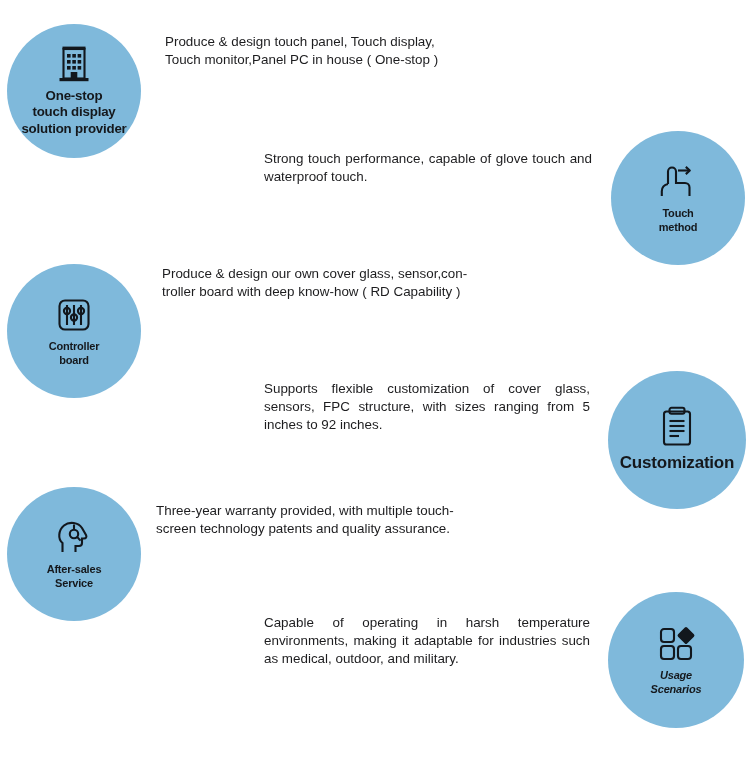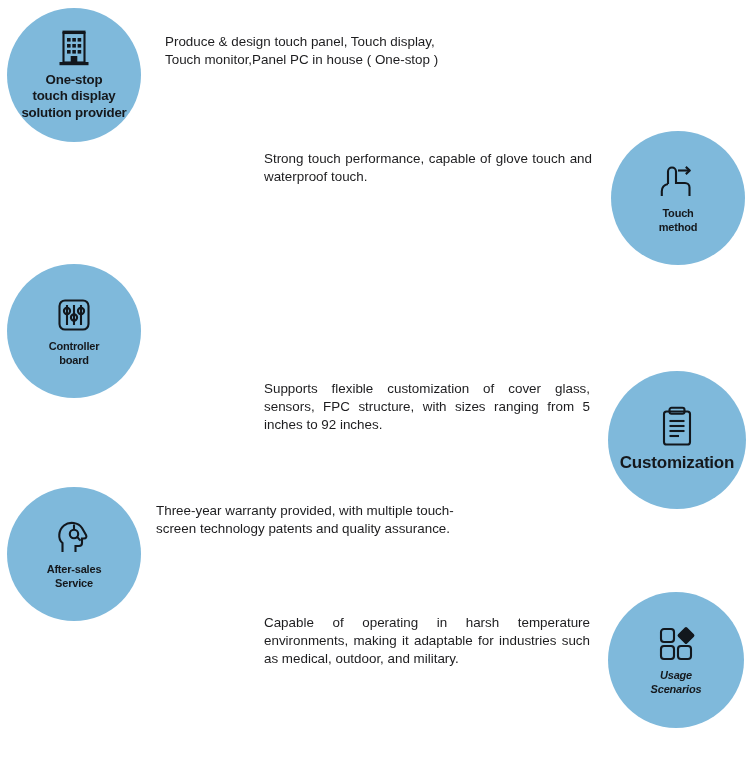--- a/index.html
+++ b/index.html
@@ -80,21 +80,21 @@
 </head>
 <body style="background: rgb(255, 255, 255);">
 
 <div id="infographic">
 
   <div class="ribbon right-end" style="left:90px; top:33px; width:434px; height:103px; padding-left:75px; padding-right:24px;">
     <div class="ribbon-text">Produce &amp; design touch panel, Touch display,
 Touch monitor,Panel PC in house ( One-stop )</div>
   </div>
 
-  <div class="badge" style="left: 7px; top: 8px; width: 134px; height: 134px; background: rgb(127, 185, 219);">
+  <div class="badge" style="left: 7px; top: 24px; width: 134px; height: 134px; background: rgb(127, 185, 219);">
     <span class="badge-icon">
       <svg width="40" height="38" viewBox="0 0 40 38" aria-hidden="true">
         <rect class="ico" x="9.5" y="4" width="21" height="29.5"></rect>
         <rect class="ico-f" x="5.5" y="33" width="29" height="3.2"></rect>
         <rect class="ico-f" x="8.5" y="1.6" width="23" height="3"></rect>
         <rect class="ico-f" x="13" y="9" width="3.6" height="3.6"></rect>
         <rect class="ico-f" x="18.3" y="9" width="3.6" height="3.6"></rect>
         <rect class="ico-f" x="23.6" y="9" width="3.6" height="3.6"></rect>
         <rect class="ico-f" x="13" y="15" width="3.6" height="3.6"></rect>
         <rect class="ico-f" x="18.3" y="15" width="3.6" height="3.6"></rect>
@@ -121,20 +121,24 @@
         <path class="ico" d="M20 19 L20 21 L29 21 a4.5 4.5 0 0 1 4.5 4.5 L33.5 34"></path>
         <path class="ico" d="M12 22 a7 7 0 0 0 -6.2 7.3 L5.8 34"></path>
         <path class="ico" d="M22 8.5 L33.5 8.5"></path>
         <path class="ico" d="M29.8 4.9 L33.8 8.5 L29.8 12.1" stroke-linejoin="round"></path>
       </svg>
     </span>
     <span class="badge-label">Touch
 method</span>
   </div>
 
+  <div class="ribbon right-end" style="left:90px; top:265px; width:428px; height:101px; padding-left:72px; padding-right:24px;">
+    <div class="ribbon-text"> Produce &amp; design our own cover glass, sensor,con-
+troller board with deep know-how ( RD Capability )</div>
+  </div>
 
   <div class="badge" style="left: 7px; top: 264px; width: 134px; height: 134px; background: rgb(127, 185, 219);">
     <span class="badge-icon">
       <svg width="40" height="40" viewBox="0 0 40 40" aria-hidden="true">
         <rect class="ico" x="5.5" y="5.5" width="29" height="29" rx="5.5"></rect>
         <line class="ico" x1="13" y1="10" x2="13" y2="30"></line>
         <line class="ico" x1="20" y1="10" x2="20" y2="30"></line>
         <line class="ico" x1="27" y1="10" x2="27" y2="30"></line>
         <circle class="ico" cx="13" cy="16" r="3.1"></circle>
         <circle class="ico" cx="20" cy="22.5" r="3.1"></circle>

